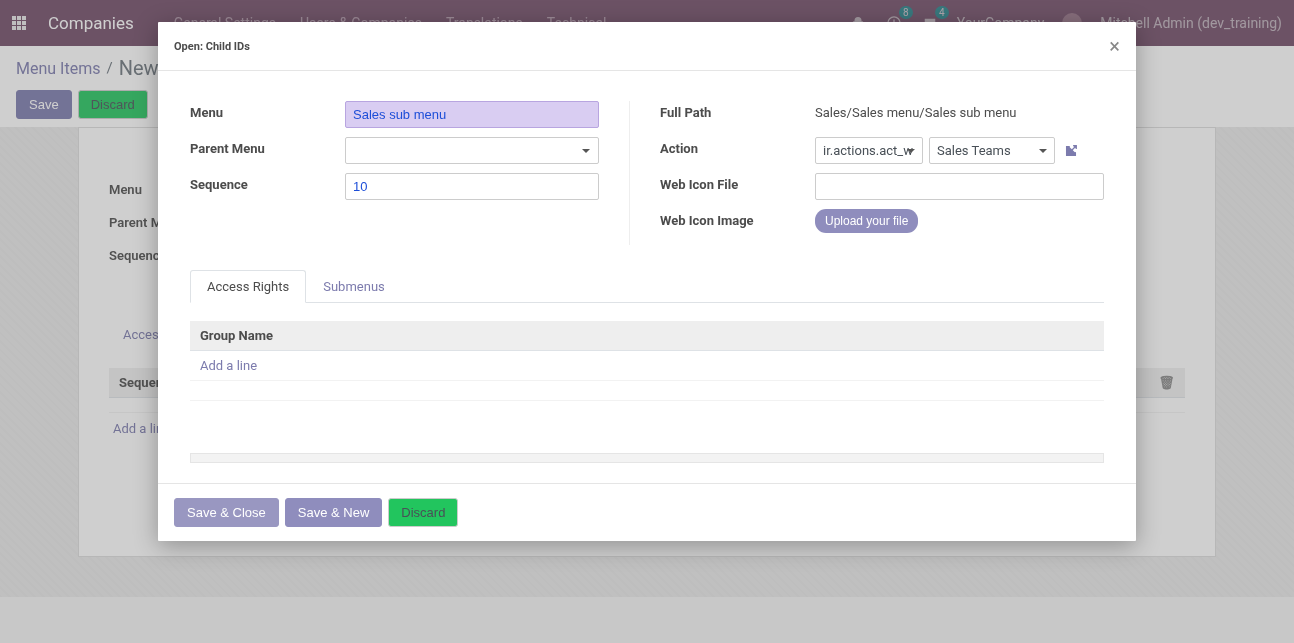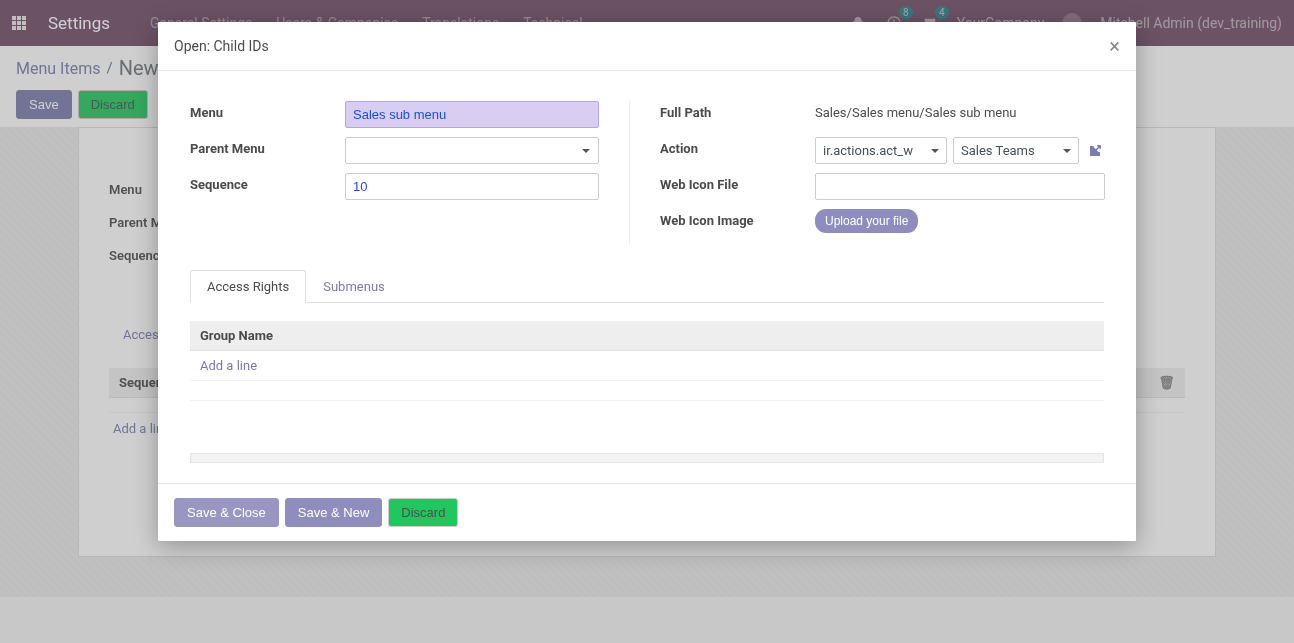--- a/index.html
+++ b/index.html
@@ -195,22 +195,22 @@
       box-shadow: 0 5px 25px rgba(0,0,0,0.3);
     }
     .modal-header {
       display: flex;
       justify-content: space-between;
       align-items: center;
       padding: 14px 16px;
       border-bottom: 1px solid #e5e5e5;
     }
     .modal-title {
-      font-size: 14px;
-      font-weight: 400;
+      font-size: 11px;
+      font-weight: 700;
       color: #4c4c4c;
     }
     .modal-close {
       font-size: 20px;
       color: #888;
       cursor: pointer;
       line-height: 1;
     }
     .modal-body {
       padding: 30px 32px 20px 32px;
@@ -408,21 +408,21 @@
         <rect x="5" y="0" width="4" height="4" fill="#e7e7e7"></rect>
         <rect x="10" y="0" width="4" height="4" fill="#e7e7e7"></rect>
         <rect x="0" y="5" width="4" height="4" fill="#e7e7e7"></rect>
         <rect x="5" y="5" width="4" height="4" fill="#e7e7e7"></rect>
         <rect x="10" y="5" width="4" height="4" fill="#e7e7e7"></rect>
         <rect x="0" y="10" width="4" height="4" fill="#e7e7e7"></rect>
         <rect x="5" y="10" width="4" height="4" fill="#e7e7e7"></rect>
         <rect x="10" y="10" width="4" height="4" fill="#e7e7e7"></rect>
       </svg>
   </div>
-  <div class="navbar-title">Settings</div>
+  <div class="navbar-title">Companies</div>
   <div class="navbar-menu">
     <span class="navbar-menu-item">General Settings</span>
     <span class="navbar-menu-item">Users &amp; Companies</span>
     <span class="navbar-menu-item">Translations</span>
     <span class="navbar-menu-item">Technical</span>
   </div>
   <div class="navbar-right">
     <div class="badge-icon">
       <svg width="14" height="14" viewBox="0 0 16 16">
           <path fill="#e7e7e7" d="M8 1a4 4 0 0 1 4 4v1h1a1 1 0 1 1 0 2h-1v2h1a1 1 0 1 1 0 2h-1a4 4 0 0 1-8 0H3a1 1 0 1 1 0-2h1V8H3a1 1 0 0 1 0-2h1V5a4 4 0 0 1 4-4z"></path>
@@ -525,21 +525,21 @@
       <div class="form-col form-col-right">
         <div class="form-row">
           <div class="form-label">Full Path</div>
           <div class="form-control-wrap">
             <span class="readonly-text">Sales/Sales menu/Sales sub menu</span>
           </div>
         </div>
         <div class="form-row">
           <div class="form-label">Action</div>
           <div class="form-control-wrap">
-            <div class="form-select" style="width:132px">
+            <div class="form-select" style="width:108px">
               <span>ir.actions.act_w</span>
             </div>
             <div class="form-select" style="width:126px">
               <span>Sales Teams</span>
             </div>
             <span class="external-link-icon">
               <svg width="14" height="14" viewBox="0 0 16 16">
                   <path fill="#7c7bad" d="M11 2h3v3M14 2L8 8M6 3H3v10h10v-3" stroke="#7c7bad" stroke-width="1.5" stroke-linecap="round"></path>
                 </svg>
             </span>

